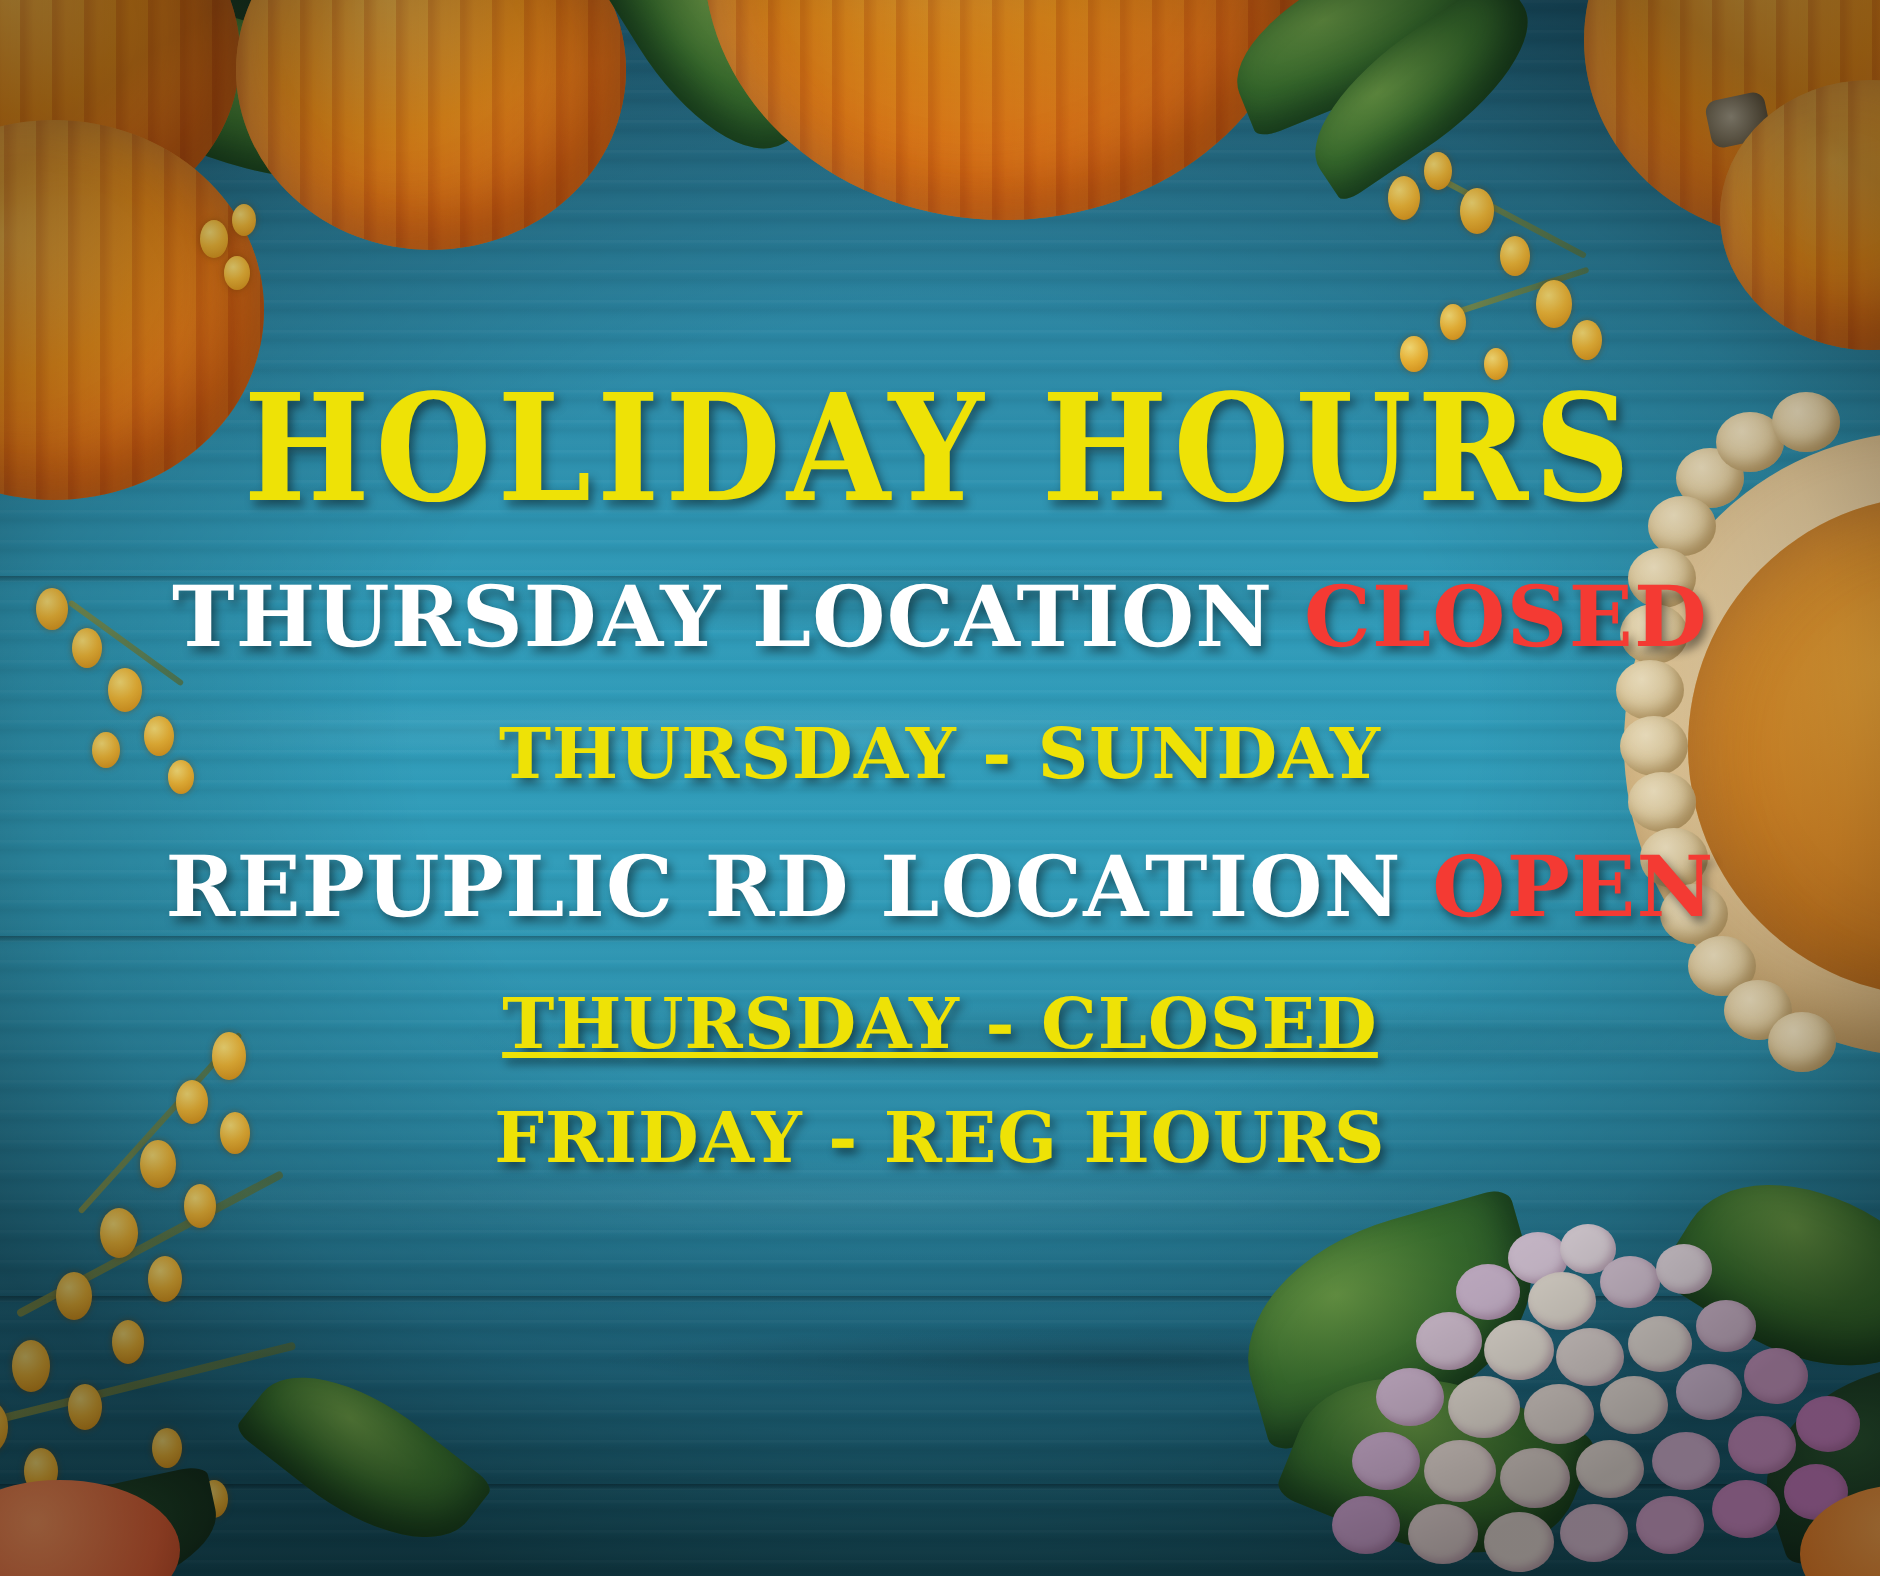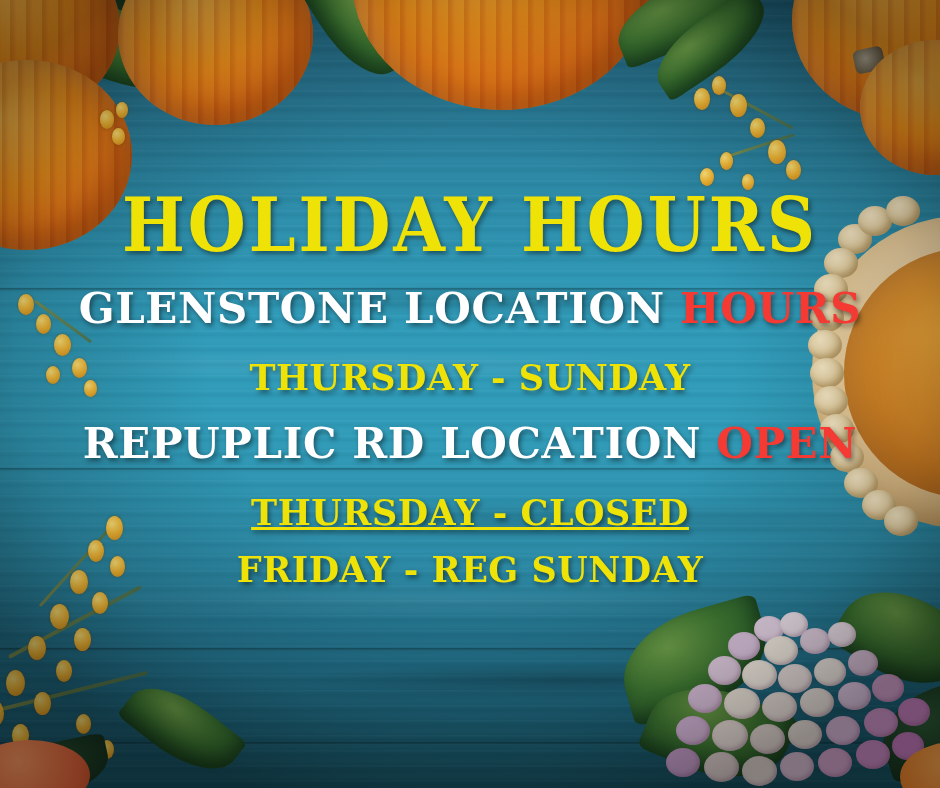--- a/index.html
+++ b/index.html
@@ -366,28 +366,28 @@
   <div class="deco" style="left:900px;top:742px;width:110px;height:70px;border-radius:50%;
               background:radial-gradient(circle at 40% 30%, #ffab52, #ef7d23 70%, #c95f14);"></div>
 
   <div class="vignette"></div>
 
   <div class="text-layer">
 
     <div class="line title">HOLIDAY HOURS</div>
 
     <div class="line headline">
-      <span>GLENSTONE LOCATION </span><span class="status-closed">HOURS</span>
+      <span>THURSDAY LOCATION </span><span class="status-closed">CLOSED</span>
     </div>
 
     <div class="line subline">THURSDAY - SUNDAY</div>
 
     <div class="line headline headline2">
       <span>REPUPLIC RD LOCATION </span><span class="status-open">OPEN</span>
     </div>
 
     <div class="line subline subline2">THURSDAY - CLOSED</div>
 
-    <div class="line subline subline3">FRIDAY - REG SUNDAY</div>
+    <div class="line subline subline3">FRIDAY - REG HOURS</div>
 
   </div>
 
 </div>
 
 </body></html>

